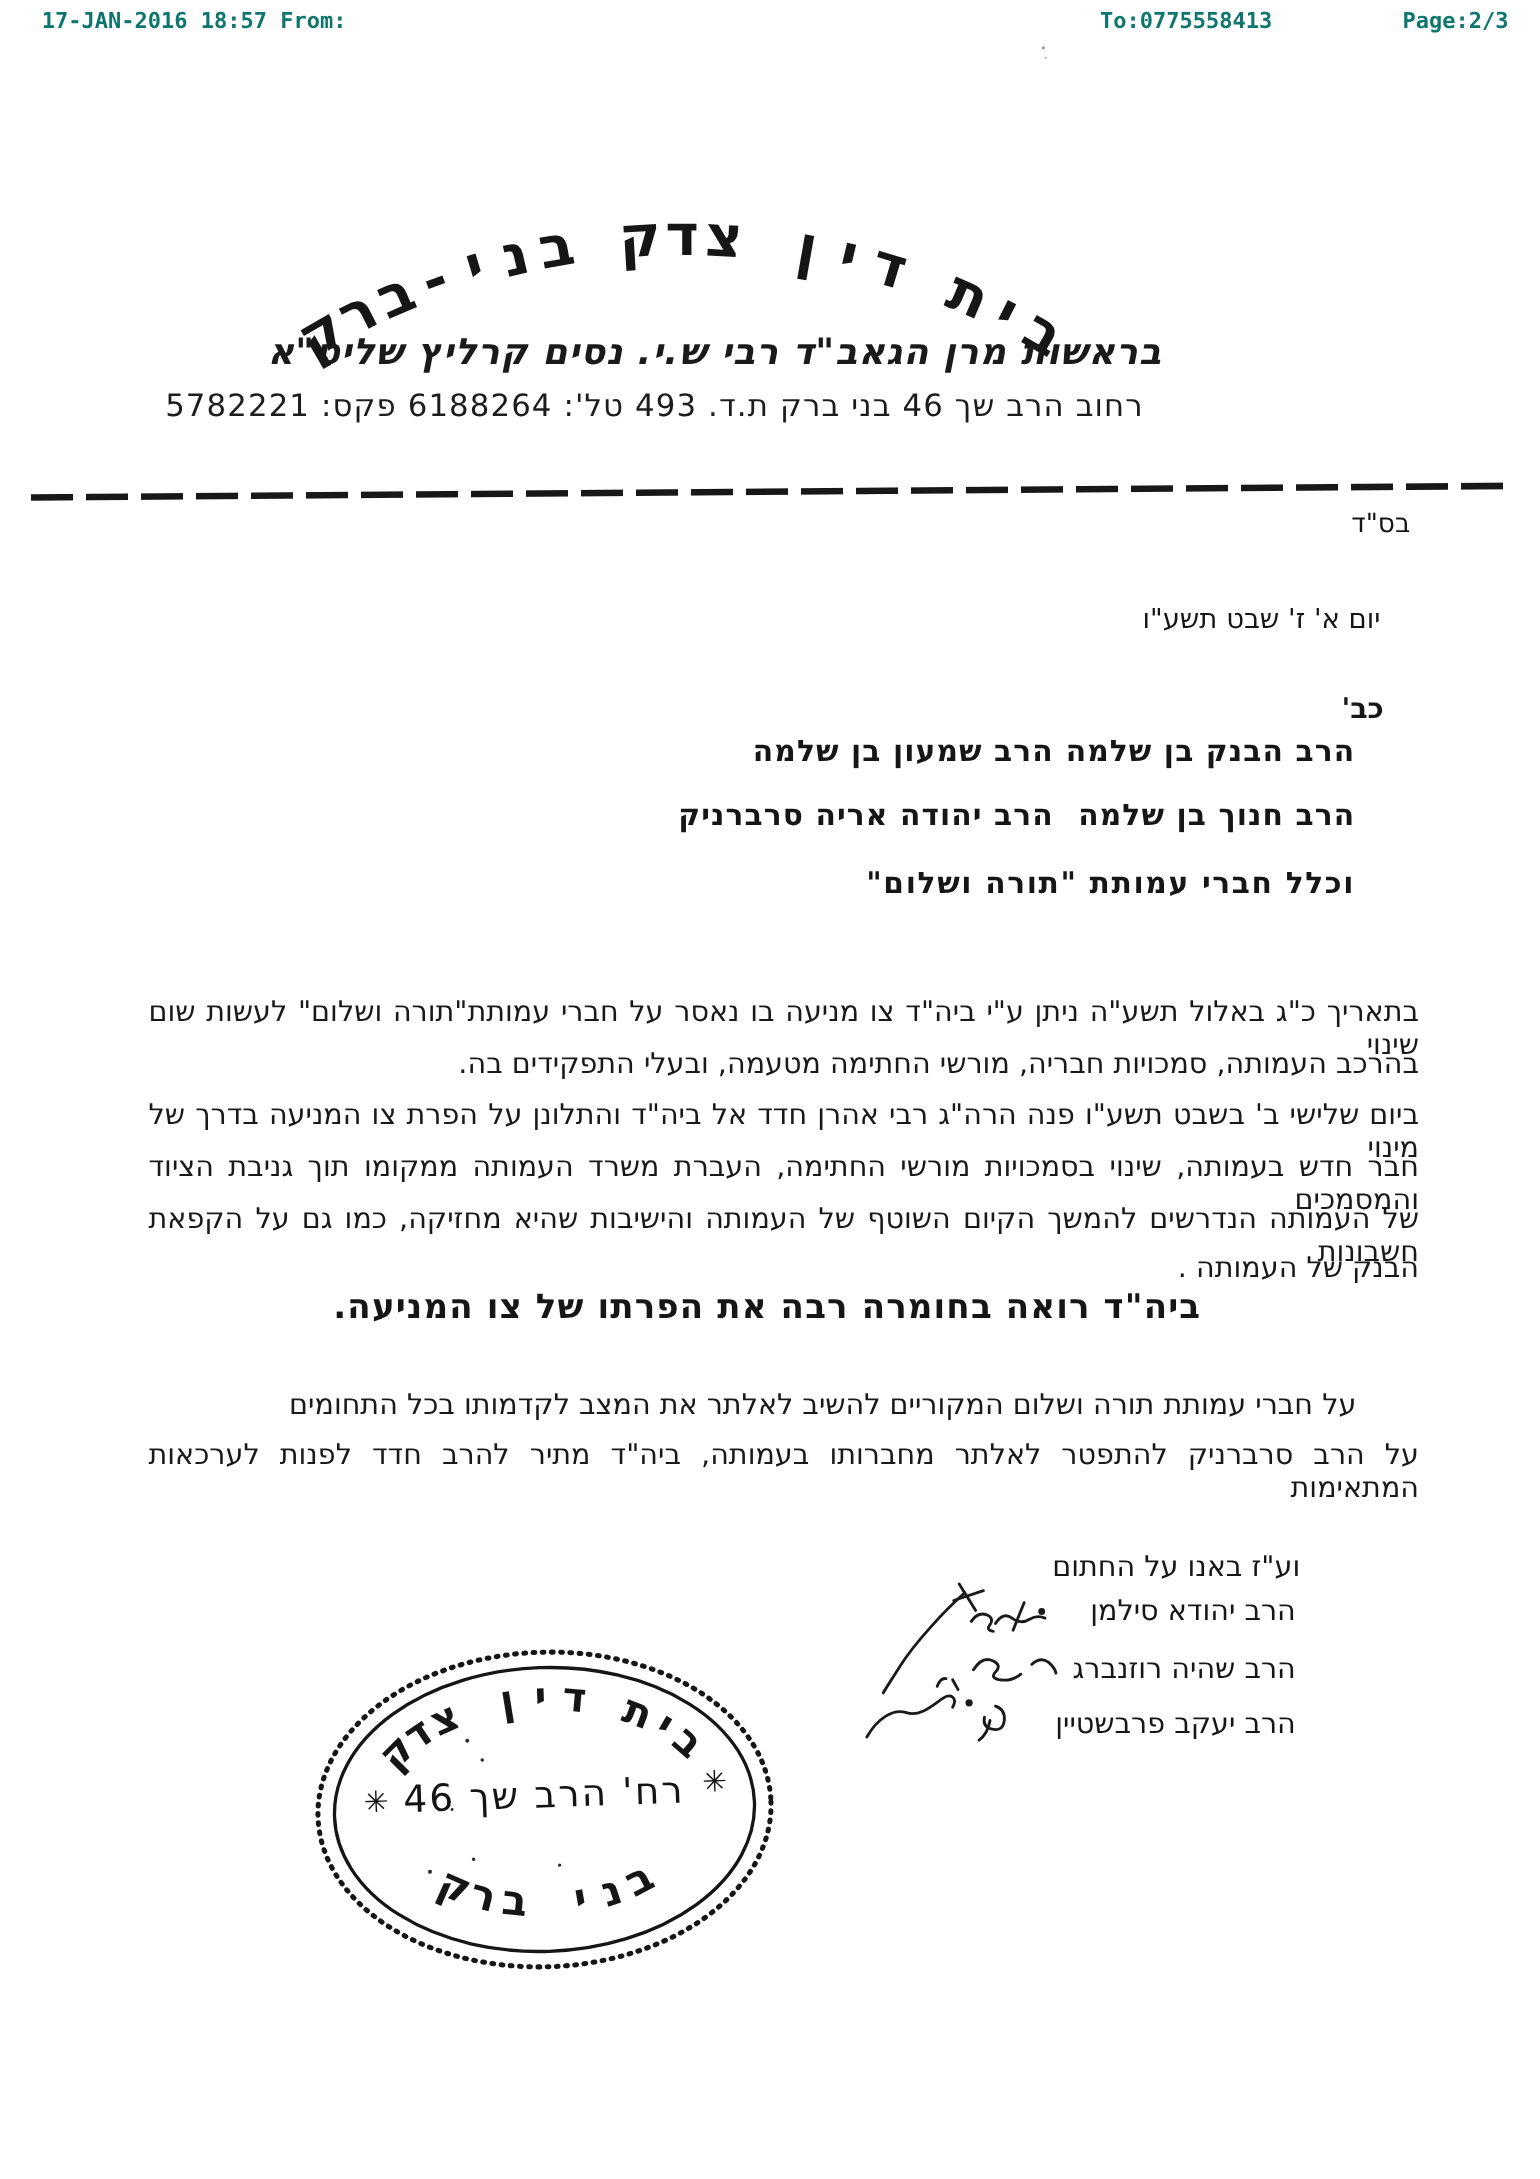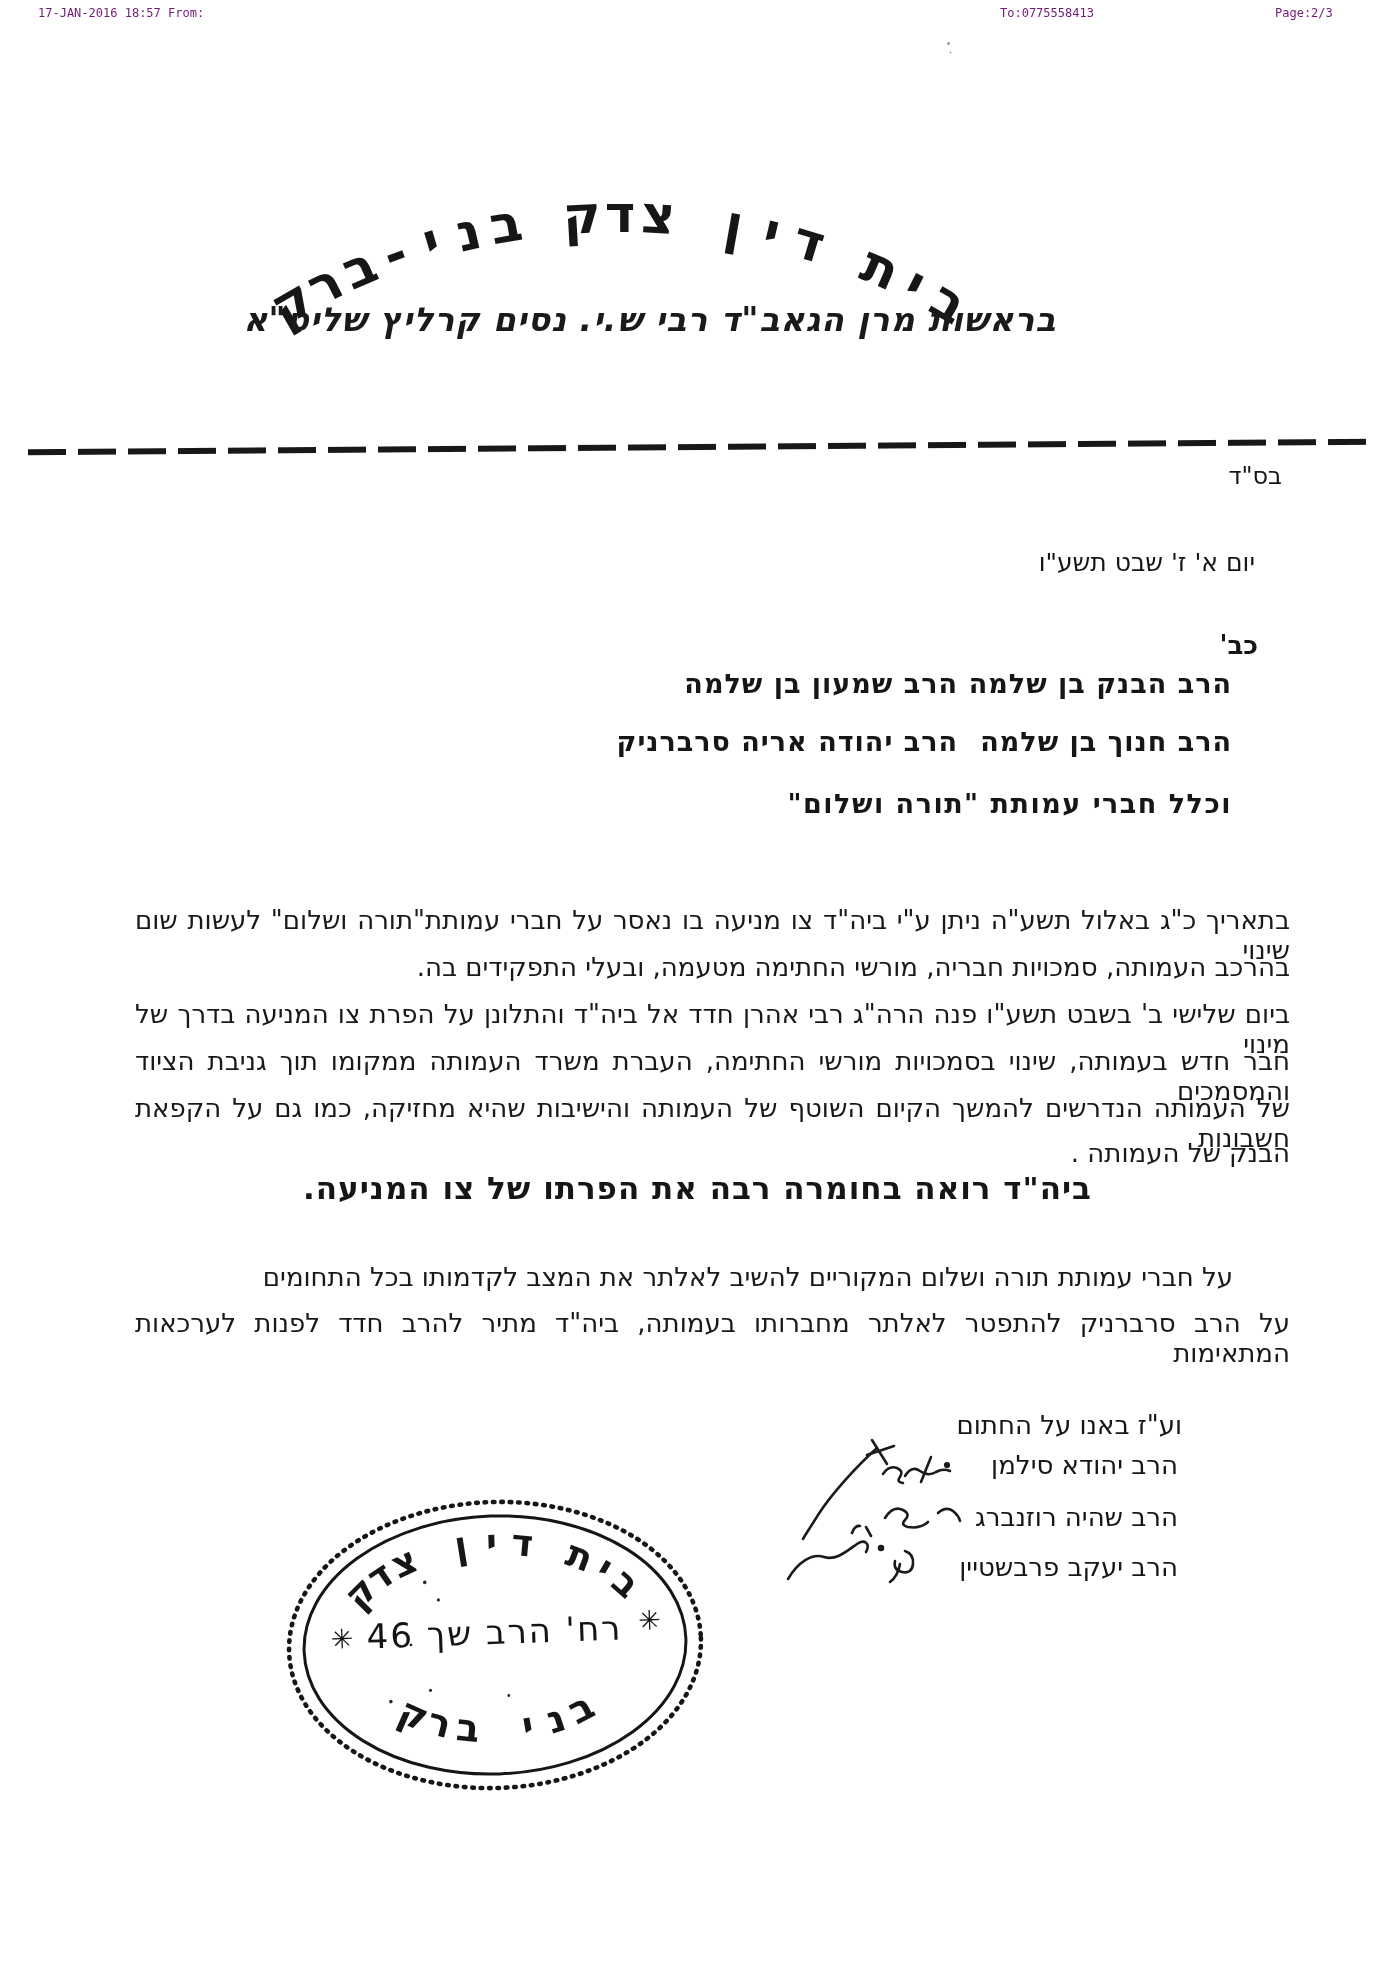--- a/index.html
+++ b/index.html
@@ -1,21 +1,21 @@
 <!DOCTYPE html>
 <html><head>
 <meta charset="utf-8">
 <style>
   html,body{margin:0;padding:0;background:#ffffff;}
   body{width:1400px;height:1981px;position:relative;font-family:"DejaVu Sans",sans-serif;color:#161616;}
   .page{position:absolute;inset:0;background:#fff;overflow:hidden;}
 
   
   .fax-header{position:absolute;top:6px;left:0;width:100%;height:30px;
-    font-family:"DejaVu Sans Mono",monospace;font-size:12px;font-weight:normal;color:#701a75;}
+    font-family:"DejaVu Sans Mono",monospace;font-size:20px;font-weight:bold;color:#0f766e;}
   .fax-sent{position:absolute;left:38px;top:0;}
   .fax-to{position:absolute;left:1000px;top:0;}
   .fax-pg{position:absolute;left:1275px;top:0;}
   .noise-speck{position:absolute;left:947px;top:42px;width:3px;height:3px;background:#9a9a9a;border-radius:50%;
     box-shadow:2px 9px 0 -0.5px #a8a8a8;}
 
   
   .logo-svg{position:absolute;left:245px;top:118px;width:770px;height:235px;}
   .subtitle1{position:absolute;left:0;top:300px;width:1300px;text-align:center;direction:rtl;
     font-size:33px;font-weight:bold;font-style:italic;letter-spacing:1px;color:#1a1a1a;}
@@ -87,20 +87,21 @@
       <text transform="translate(486.1 123.7) rotate(10.0)" text-anchor="middle" font-size="52" font-weight="bold" fill="#161616" font-family="DejaVu Sans, sans-serif">ן</text>
       <text transform="translate(522.6 131.3) rotate(13.3)" text-anchor="middle" font-size="52" font-weight="bold" fill="#161616" font-family="DejaVu Sans, sans-serif">י</text>
       <text transform="translate(558.6 140.9) rotate(16.7)" text-anchor="middle" font-size="52" font-weight="bold" fill="#161616" font-family="DejaVu Sans, sans-serif">ד</text>
       <text transform="translate(593.9 152.6) rotate(20.0)" text-anchor="middle" font-size="52" font-weight="bold" fill="#161616" font-family="DejaVu Sans, sans-serif"> </text>
       <text transform="translate(628.5 166.3) rotate(23.3)" text-anchor="middle" font-size="52" font-weight="bold" fill="#161616" font-family="DejaVu Sans, sans-serif">ת</text>
       <text transform="translate(662.2 182.1) rotate(26.7)" text-anchor="middle" font-size="52" font-weight="bold" fill="#161616" font-family="DejaVu Sans, sans-serif">י</text>
       <text transform="translate(695.0 199.7) rotate(30.0)" text-anchor="middle" font-size="52" font-weight="bold" fill="#161616" font-family="DejaVu Sans, sans-serif">ב</text>
     </svg>
 
   <div class="subtitle1">בראשות מרן הגאב"ד רבי ש.י. נסים קרליץ שליט"א</div>
+  <div class="subtitle2">רחוב הרב שך 46  בני ברק    ת.ד. 493    טל': 6188264  פקס: 5782221</div>
   <div class="rule"></div>
 
   <div class="besd">בס"ד</div>
   <div class="date-line">יום א'  ז' שבט תשע"ו</div>
   <div class="honorific">כב'</div>
 
   <div class="name n-r1r">הרב הבנק בן שלמה</div>
   <div class="name n-r1l">הרב שמעון בן שלמה</div>
   <div class="name n-r2r">הרב חנוך בן שלמה</div>
   <div class="name n-r2l">הרב יהודה אריה סרברניק</div>

